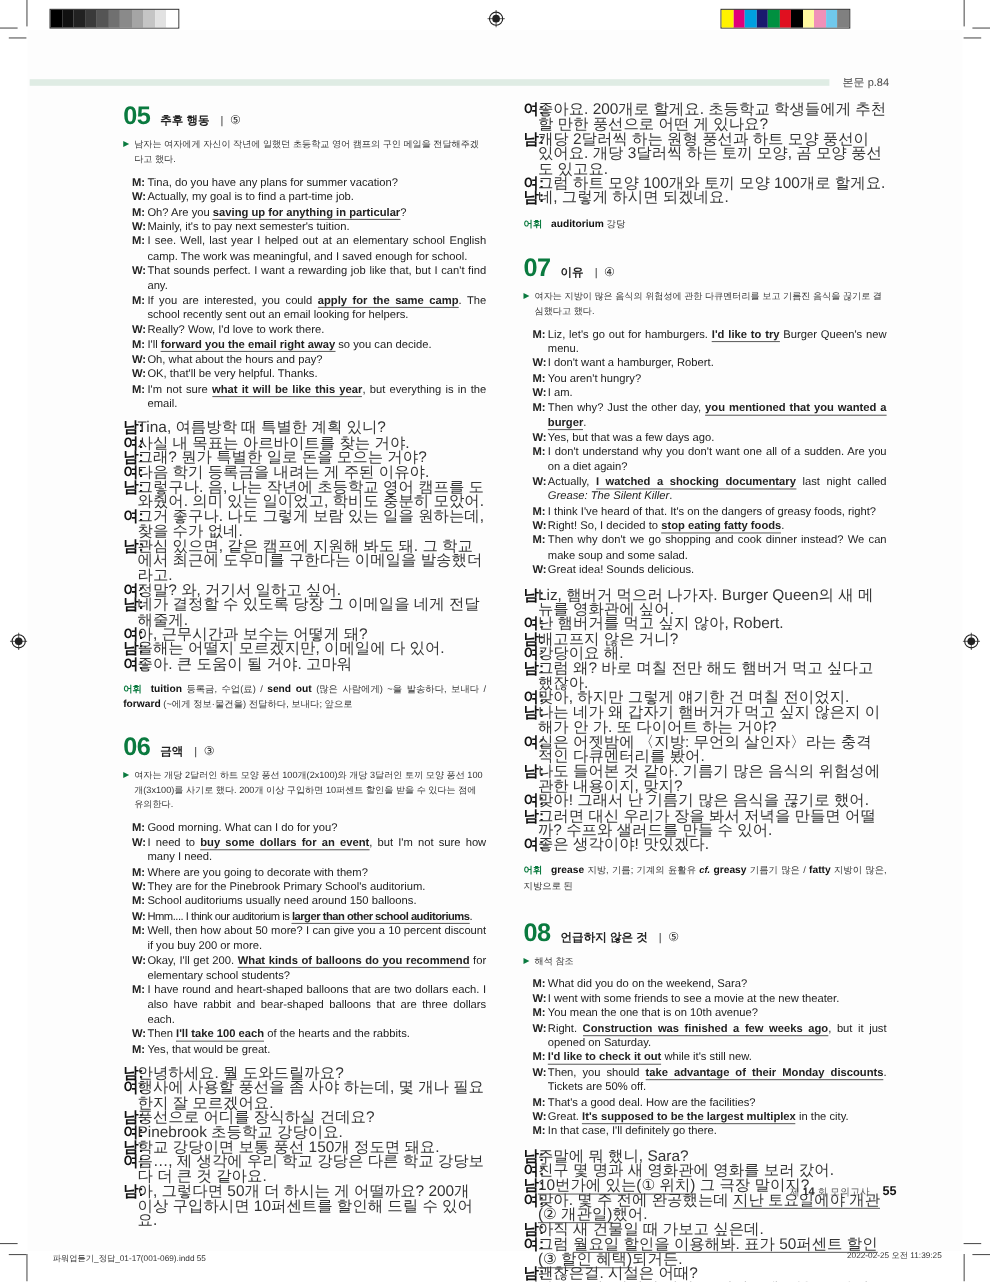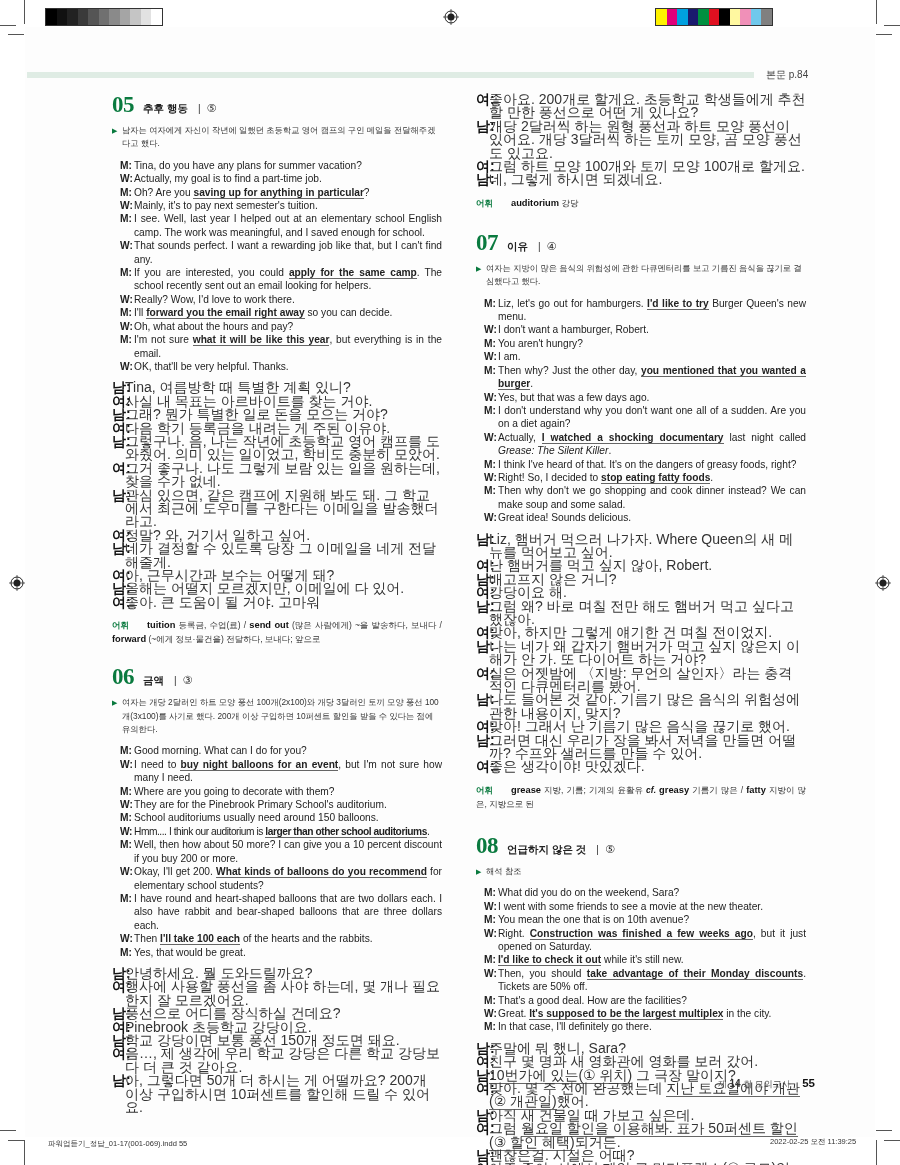--- a/index.html
+++ b/index.html
@@ -15,41 +15,41 @@
   .page-bg { position: absolute; left: 25px; top: 27px; width: 850px; height: 1110px; background: #fdfdfd; }
 
   .topbar { position: absolute; left: 27px; top: 72px; width: 727px; height: 6px; background: #dfece4; }
   .page-ref { position: absolute; left: 766px; top: 68px; font-size: 10px; color: #444; }
 
   .col { position: absolute; top: 92px; width: 330px; }
   .col.left { left: 112px; }
   .col.right { left: 476px; top: 93px; }
 
   .q-head { display: flex; align-items: baseline; margin-bottom: 6px; }
-  .q-num { font-family: Liberation Serif, serif; font-weight: bold; font-size: 23px; color: #0a7a3f; letter-spacing: -0.5px; }
+  .q-num { font-family: Liberation Sans, sans-serif; font-weight: bold; font-size: 23px; color: #0a7a3f; letter-spacing: -0.5px; }
   .q-title { font-size: 10.5px; font-weight: bold; margin-left: 9px; color: #222; text-align: center; }
   .q-bar { font-size: 10px; margin-left: 10px; color: #333; }
   .q-ans { font-size: 11px; margin-left: 6px; color: #222; }
 
   .explain { font-size: 8.3px; line-height: 13.4px; color: #333; padding-left: 10px; position: relative; margin-bottom: 8px; }
   .explain .tri { position: absolute; left: 0; top: 0; font-size: 7px; color: #0a7a3f; }
 
   .dlg { font-size: 10.2px; line-height: 13.4px; color: #222; }
   .dlg .ln { padding-left: 22px; text-indent: -14px; text-align: justify; }
   .dlg .sp { font-weight: bold; display: inline-block; width: 14px; text-indent: 0; }
   .dlg .u { font-weight: bold; border-bottom: 1px solid #666; }
   .dlg .it { font-style: italic; }
 
   .kr { font-size: 14px; line-height: 13.4px; color: #333; margin-top: 8px; }
   .kr .ln { padding-left: 13px; text-indent: -13px; }
   .kr .sp { font-weight: bold; display: inline-block; width: 13px; text-indent: 0; color: #111; }
   .kr .ul { border-bottom: 1px solid #666; }
 
   .vocab { font-size: 8.5px; line-height: 14px; color: #333; margin-top: 9px; text-align: justify; }
-  .vocab .lab { color: #0a7a3f; font-weight: bold; margin-right: 18px; }
+  .vocab .lab { color: #0a7a3f; font-weight: bold; margin-right: 8px; }
   .vocab b { color: #111; font-size: 9.3px; }
   .vocab i { font-weight: bold; color: #111; }
 
   .section { margin-bottom: 16px; }
 
   .footer-page { position: absolute; left: 718px; top: 1077px; font-size: 9px; color: #555; }
   .footer-page b { font-size: 10px; color: #333; }
   .footer-page .pg { font-size: 11.5px; font-weight: bold; color: #111; margin-left: 9px; }
 
   .slug-left { position: absolute; left: 48px; top: 1139px; font-size: 7.5px; color: #333; }
@@ -138,22 +138,22 @@
         <div class="ln"><span class="sp">M:</span><span>Tina, do you have any plans for summer vacation?</span></div>
         <div class="ln"><span class="sp">W:</span><span>Actually, my goal is to find a part-time job.</span></div>
         <div class="ln"><span class="sp">M:</span><span>Oh? Are you </span><span class="u">saving up for anything in particular</span><span>?</span></div>
         <div class="ln"><span class="sp">W:</span><span>Mainly, it's to pay next semester's tuition.</span></div>
         <div class="ln"><span class="sp">M:</span><span>I see. Well, last year I helped out at an elementary school English camp. The work was meaningful, and I saved enough for school.</span></div>
         <div class="ln"><span class="sp">W:</span><span>That sounds perfect. I want a rewarding job like that, but I can't find any.</span></div>
         <div class="ln"><span class="sp">M:</span><span>If you are interested, you could </span><span class="u">apply for the same camp</span><span>. The school recently sent out an email looking for helpers.</span></div>
         <div class="ln"><span class="sp">W:</span><span>Really? Wow, I'd love to work there.</span></div>
         <div class="ln"><span class="sp">M:</span><span>I'll </span><span class="u">forward you the email right away</span><span> so you can decide.</span></div>
         <div class="ln"><span class="sp">W:</span><span>Oh, what about the hours and pay?</span></div>
+        <div class="ln"><span class="sp">W:</span><span>OK, that'll be very helpful. Thanks.</span></div>
         <div class="ln"><span class="sp">M:</span><span>I'm not sure </span><span class="u">what it will be like this year</span><span>, but everything is in the email.</span></div>
-        <div class="ln"><span class="sp">W:</span><span>OK, that'll be very helpful. Thanks.</span></div>
       </div>
     <div class="kr">
         <div class="ln"><span class="sp">남:</span><span>Tina, 여름방학 때 특별한 계획 있니?</span></div>
         <div class="ln"><span class="sp">여:</span><span>사실 내 목표는 아르바이트를 찾는 거야.</span></div>
         <div class="ln"><span class="sp">남:</span><span>그래? 뭔가 특별한 일로 돈을 모으는 거야?</span></div>
         <div class="ln"><span class="sp">여:</span><span>다음 학기 등록금을 내려는 게 주된 이유야.</span></div>
         <div class="ln"><span class="sp">남:</span><span>그렇구나. 음, 나는 작년에 초등학교 영어 캠프를 도와줬어. 의미 있는 일이었고, 학비도 충분히 모았어.</span></div>
         <div class="ln"><span class="sp">여:</span><span>그거 좋구나. 나도 그렇게 보람 있는 일을 원하는데, 찾을 수가 없네.</span></div>
         <div class="ln"><span class="sp">남:</span><span>관심 있으면, 같은 캠프에 지원해 봐도 돼. 그 학교에서 최근에 도우미를 구한다는 이메일을 발송했더라고.</span></div>
         <div class="ln"><span class="sp">여:</span><span>정말? 와, 거기서 일하고 싶어.</span></div>
@@ -173,21 +173,21 @@
       <span class="q-title">금액</span>
       <span class="q-bar">|</span>
       <span class="q-ans">③</span>
     </div>
     <div class="explain">
       <span class="tri">▶</span>
       <span>여자는 개당 2달러인 하트 모양 풍선 100개(2x100)와 개당 3달러인 토끼 모양 풍선 100개(3x100)를 사기로 했다. 200개 이상 구입하면 10퍼센트 할인을 받을 수 있다는 점에 유의한다.</span>
     </div>
     <div class="dlg">
         <div class="ln"><span class="sp">M:</span><span>Good morning. What can I do for you?</span></div>
-        <div class="ln"><span class="sp">W:</span><span>I need to </span><span class="u">buy night balloons for an event</span><span>, but I'm not sure how many I need.</span></div>
+        <div class="ln"><span class="sp">W:</span><span>I need to </span><span class="u">buy some dollars for an event</span><span>, but I'm not sure how many I need.</span></div>
         <div class="ln"><span class="sp">M:</span><span>Where are you going to decorate with them?</span></div>
         <div class="ln"><span class="sp">W:</span><span>They are for the Pinebrook Primary School's auditorium.</span></div>
         <div class="ln"><span class="sp">M:</span><span>School auditoriums usually need around 150 balloons.</span></div>
         <div class="ln" style="letter-spacing: -0.45px;"><span class="sp">W:</span><span>Hmm.... I think our auditorium is </span><span class="u">larger than other school auditoriums</span><span>.</span></div>
         <div class="ln"><span class="sp">M:</span><span>Well, then how about 50 more? I can give you a 10 percent discount if you buy 200 or more.</span></div>
         <div class="ln"><span class="sp">W:</span><span>Okay, I'll get 200. </span><span class="u">What kinds of balloons do you recommend</span><span> for elementary school students?</span></div>
         <div class="ln"><span class="sp">M:</span><span>I have round and heart-shaped balloons that are two dollars each. I also have rabbit and bear-shaped balloons that are three dollars each.</span></div>
         <div class="ln"><span class="sp">W:</span><span>Then </span><span class="u">I'll take 100 each</span><span> of the hearts and the rabbits.</span></div>
         <div class="ln"><span class="sp">M:</span><span>Yes, that would be great.</span></div>
       </div>
@@ -235,21 +235,21 @@
         <div class="ln"><span class="sp">M:</span><span>Then why? Just the other day, </span><span class="u">you mentioned that you wanted a burger</span><span>.</span></div>
         <div class="ln"><span class="sp">W:</span><span>Yes, but that was a few days ago.</span></div>
         <div class="ln"><span class="sp">M:</span><span>I don't understand why you don't want one all of a sudden. Are you on a diet again?</span></div>
         <div class="ln"><span class="sp">W:</span><span>Actually, </span><span class="u">I watched a shocking documentary</span><span> last night called </span><span class="it">Grease: The Silent Killer</span><span>.</span></div>
         <div class="ln"><span class="sp">M:</span><span>I think I've heard of that. It's on the dangers of greasy foods, right?</span></div>
         <div class="ln"><span class="sp">W:</span><span>Right! So, I decided to </span><span class="u">stop eating fatty foods</span><span>.</span></div>
         <div class="ln"><span class="sp">M:</span><span>Then why don't we go shopping and cook dinner instead? We can make soup and some salad.</span></div>
         <div class="ln"><span class="sp">W:</span><span>Great idea! Sounds delicious.</span></div>
       </div>
     <div class="kr">
-        <div class="ln"><span class="sp">남:</span><span>Liz, 햄버거 먹으러 나가자. Where Queen의 새 메뉴를 먹어보고 싶어.</span></div>
+        <div class="ln"><span class="sp">남:</span><span>Liz, 햄버거 먹으러 나가자. Burger Queen의 새 메뉴를 영화관에 싶어.</span></div>
         <div class="ln"><span class="sp">여:</span><span>난 햄버거를 먹고 싶지 않아, Robert.</span></div>
         <div class="ln"><span class="sp">남:</span><span>배고프지 않은 거니?</span></div>
         <div class="ln"><span class="sp">여:</span><span>강당이요 해.</span></div>
         <div class="ln"><span class="sp">남:</span><span>그럼 왜? 바로 며칠 전만 해도 햄버거 먹고 싶다고 했잖아.</span></div>
         <div class="ln"><span class="sp">여:</span><span>맞아, 하지만 그렇게 얘기한 건 며칠 전이었지.</span></div>
         <div class="ln"><span class="sp">남:</span><span>나는 네가 왜 갑자기 햄버거가 먹고 싶지 않은지 이해가 안 가. 또 다이어트 하는 거야?</span></div>
         <div class="ln"><span class="sp">여:</span><span>실은 어젯밤에 〈지방: 무언의 살인자〉라는 충격적인 다큐멘터리를 봤어.</span></div>
         <div class="ln"><span class="sp">남:</span><span>나도 들어본 것 같아. 기름기 많은 음식의 위험성에 관한 내용이지, 맞지?</span></div>
         <div class="ln"><span class="sp">여:</span><span>맞아! 그래서 난 기름기 많은 음식을 끊기로 했어.</span></div>
         <div class="ln"><span class="sp">남:</span><span>그러면 대신 우리가 장을 봐서 저녁을 만들면 어떨까? 수프와 샐러드를 만들 수 있어.</span></div>

